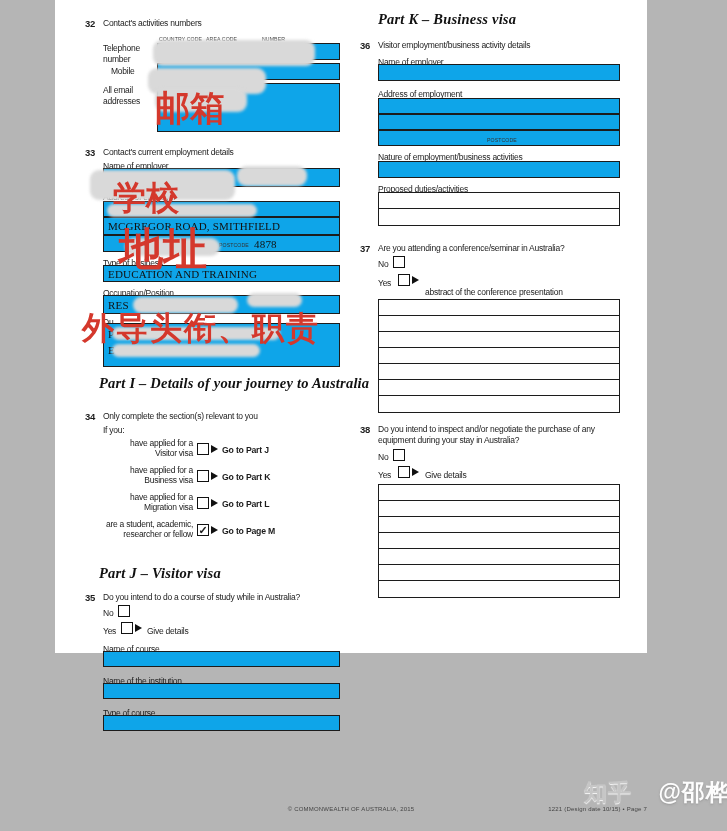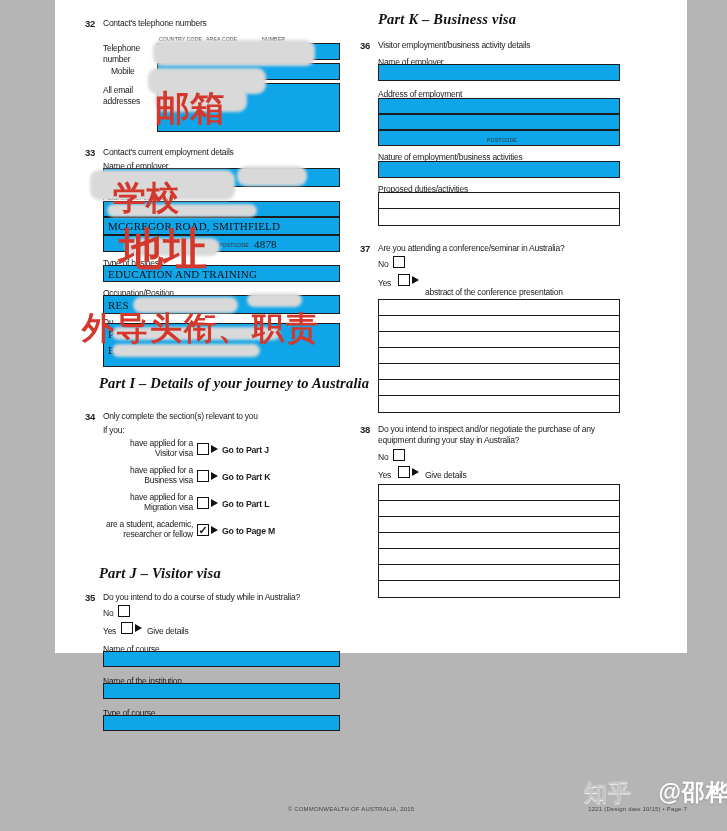--- a/index.html
+++ b/index.html
@@ -1,19 +1,19 @@
 <!DOCTYPE html>
 <html><head>
 <meta charset="utf-8">
 <style>
   html,body{margin:0;padding:0;}
   body{width:727px;height:831px;background:#b5b5b5;overflow:hidden;
        font-family:"Liberation Sans",sans-serif;color:#1c1c1c;}
   .stage{position:relative;width:727px;height:831px;background:#b5b5b5;}
-  .page{position:absolute;left:55px;top:0;width:592px;height:653px;background:#ffffff;padding-left:40px;}
+  .page{position:absolute;left:55px;top:0;width:592px;height:653px;background:#ffffff;}
 
   .abs{position:absolute;}
   .num{font-size:9.5px;font-weight:bold;letter-spacing:-0.2px;}
   .lbl{font-size:8.5px;letter-spacing:-0.25px;line-height:10.5px;color:#222;}
   .tiny{font-size:5.2px;letter-spacing:0.1px;color:#333;}
   .field{border:1px solid #1c1c1c;background:#0ea5e9;box-sizing:border-box;}
   .serifval{font-family:"Liberation Serif",serif;font-size:11px;letter-spacing:0.2px;color:#111;}
   .title{font-family:"Liberation Serif",serif;font-style:italic;font-weight:bold;
          font-size:14.5px;letter-spacing:0.2px;color:#111;white-space:nowrap;}
   .goto{font-size:8.7px;font-weight:bold;letter-spacing:-0.2px;}
@@ -35,21 +35,21 @@
   .wm .handle{color:#fdfdfd;text-shadow:0 1px 2px rgba(120,120,120,0.5);margin-left:19px;}
   .ital{font-style:italic;}
 </style>
 </head>
 <body>
 
 <div class="stage">
   <div class="page">
 
     <div class="abs num" style="left:30px;top:18px;">32</div>
-    <div class="abs lbl" style="left:48px;top:18px;">Contact's telephone numbers</div>
+    <div class="abs lbl" style="left:48px;top:18px;">Contact's activities numbers</div>
 
     <div class="abs tiny" style="left:104px;top:36px;">COUNTRY CODE</div>
     <div class="abs tiny" style="left:151px;top:36px;">AREA CODE</div>
     <div class="abs tiny" style="left:207px;top:36px;">NUMBER</div>
 
     <div class="abs lbl" style="left:48px;top:43px;width:50px;">Telephone number</div>
     <div class="abs field" style="left:102px;top:43px;width:183px;height:17px;"></div>
     <div class="abs lbl" style="left:48px;top:66px;margin-left:8px;">Mobile</div>
     <div class="abs field" style="left:102px;top:63px;width:183px;height:17px;"></div>
     <div class="abs lbl" style="left:48px;top:85px;width:50px;">All email addresses</div>

